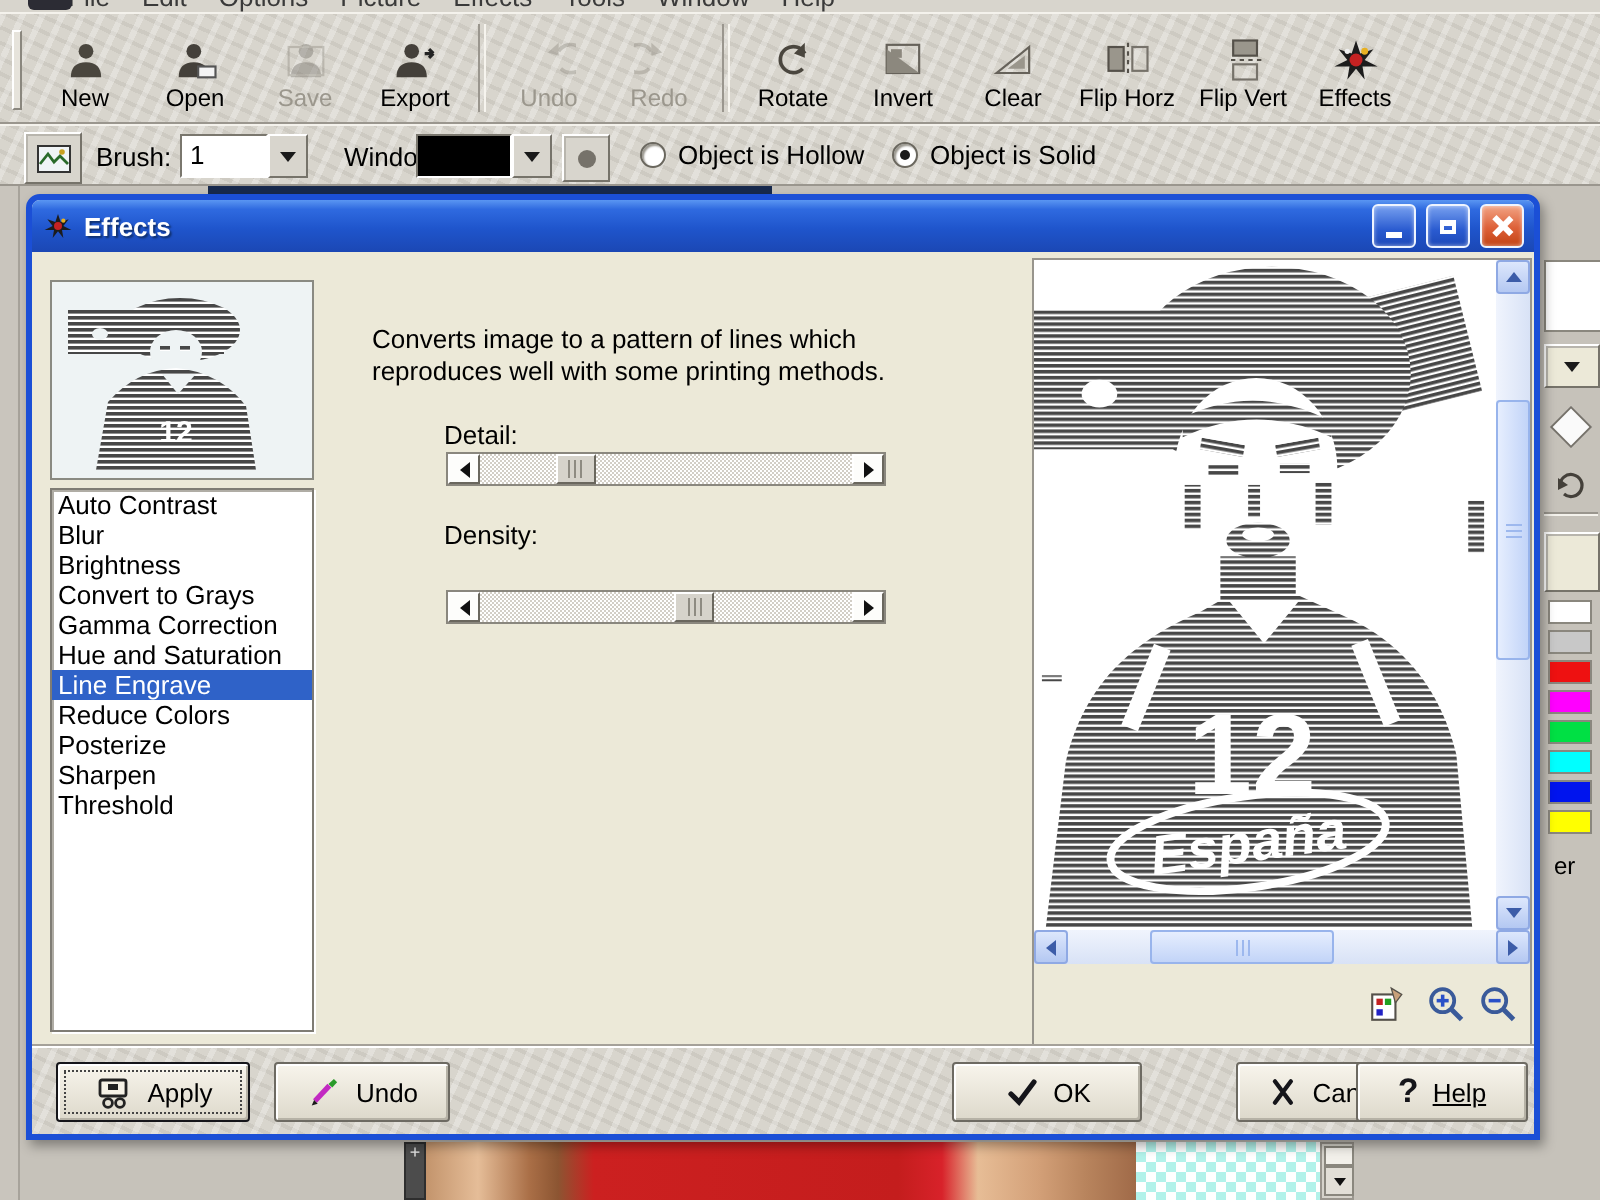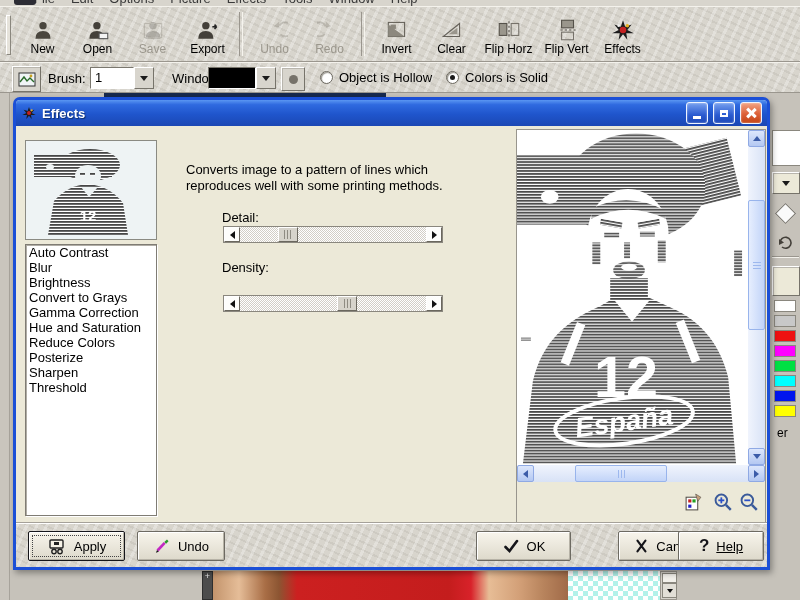--- a/index.html
+++ b/index.html
@@ -183,20 +183,27 @@
   <div class="tbtn disabled">
     <svg width="26" height="22" viewBox="0 0 24 20">
         <path d="M7 14 A6.5 6.5 0 1 1 8 6" fill="none" stroke="#8a867c" stroke-width="1.7"></path>
         <polygon points="8,2 8,8 13,6.5" fill="#8a867c"></polygon>
       </svg>
     <span class="lab">Redo</span>
   </div>
   <div class="tsep"></div>
   <div class="tbtn">
     <svg width="26" height="22" viewBox="0 0 24 20">
+        <path d="M16 14 A6 6 0 1 1 17 7" fill="none" stroke="#4a463e" stroke-width="1.7"></path>
+        <polygon points="17,2 17,9 12,7" fill="#4a463e"></polygon>
+      </svg>
+    <span class="lab">Rotate</span>
+  </div>
+  <div class="tbtn">
+    <svg width="26" height="22" viewBox="0 0 24 20">
         <rect x="4" y="3" width="15" height="13" fill="none" stroke="#66625a"></rect>
         <polygon points="4,16 19,16 4,5" fill="#8c887e"></polygon>
         <rect x="6" y="5" width="5" height="4" fill="#8c887e"></rect>
       </svg>
     <span class="lab">Invert</span>
   </div>
   <div class="tbtn">
     <svg width="26" height="22" viewBox="0 0 24 20">
         <polygon points="4,16 19,16 19,4" fill="none" stroke="#66625a"></polygon>
         <polygon points="9,14 17,14 17,8" fill="#9a968c"></polygon>
@@ -256,21 +263,21 @@
   </div>
   <div class="abs raised" style="left:281px;top:4px;width:22px;height:22px;display:flex;align-items:center;justify-content:center;">
     <span style="width:9px;height:9px;border-radius:50%;background:#76726a;display:block;"></span>
   </div>
   <div class="abs" style="left:320px;top:7px;display:flex;align-items:center;gap:6px;">
     <span class="radio"></span>
     <span>Object is Hollow</span>
   </div>
   <div class="abs" style="left:446px;top:7px;display:flex;align-items:center;gap:6px;">
     <span class="radio on"></span>
-    <span>Colors is Solid</span>
+    <span>Object is Solid</span>
   </div>
 </div>
 
 <div class="abs" id="darkstrip"></div>
 <div class="abs" id="leftstrip"></div>
 
 <div class="abs" style="left:772px;top:130px;width:27px;height:34px;background:#fff;border:1px solid #8a877e;"></div>
 <div class="abs raised" style="left:772px;top:172px;width:26px;height:20px;display:flex;align-items:center;justify-content:center;background:#ece9d8;">
     <span class="tri-d"></span>
   </div>
@@ -336,20 +343,21 @@
       </svg>
     </div>
 
     <div class="abs" id="listbox">
       <div class="litem">Auto Contrast</div>
       <div class="litem">Blur</div>
       <div class="litem">Brightness</div>
       <div class="litem">Convert to Grays</div>
       <div class="litem">Gamma Correction</div>
       <div class="litem">Hue and Saturation</div>
+      <div class="litem sel">Line Engrave</div>
       <div class="litem">Reduce Colors</div>
       <div class="litem">Posterize</div>
       <div class="litem">Sharpen</div>
       <div class="litem">Threshold</div>
     </div>
 
     <div class="abs" id="desc">Converts image to a pattern of lines which reproduces well with some printing methods.</div>
     <span class="abs slabel" style="left:206px;top:84px;">Detail:</span>
     <div class="abs slider" style="left:207px;top:100px;">
       <div class="sarrow">

